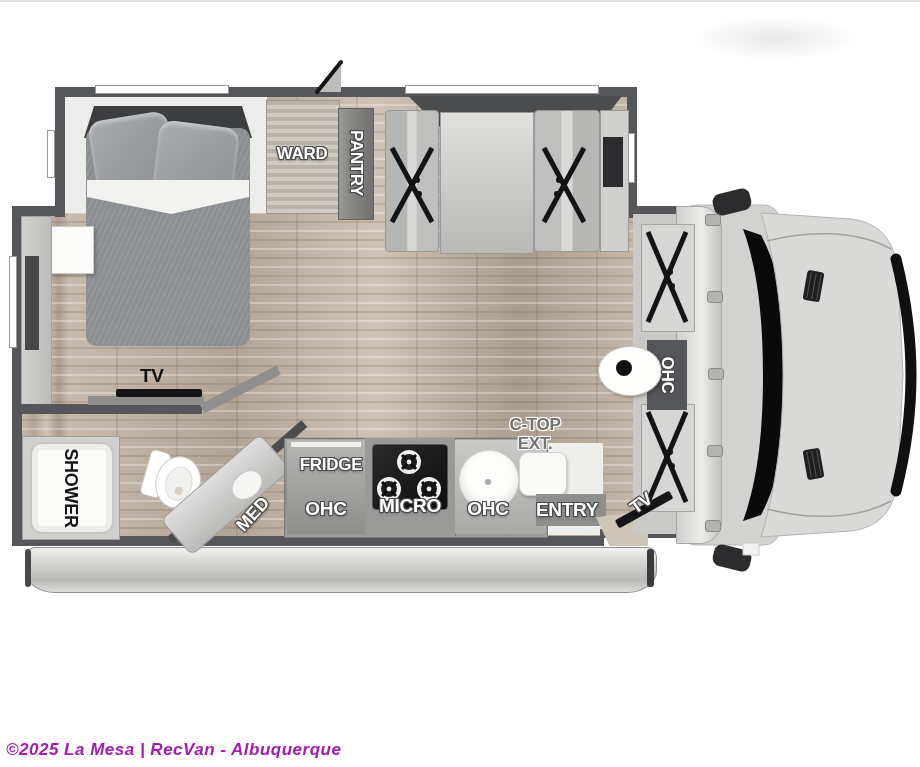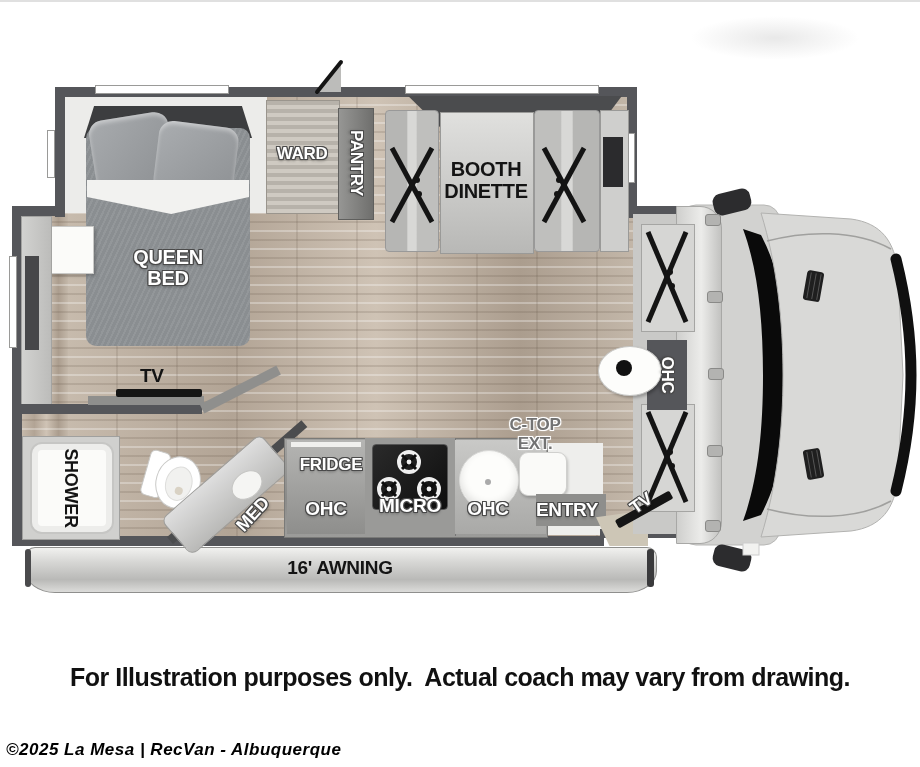--- a/index.html
+++ b/index.html
@@ -17,38 +17,37 @@
   .lw{color:#fff;text-shadow:-1px 0 #4a4a4a,1px 0 #4a4a4a,0 -1px #4a4a4a,0 1px #4a4a4a,
       -1px -1px #4a4a4a,1px 1px #4a4a4a,1px -1px #4a4a4a,-1px 1px #4a4a4a,0 2px 3px rgba(0,0,0,.35);}
   .lb{color:#141414;}
   .lg{color:#737373;text-shadow:0 0 3px #fff,1px 1px 0 #fff,-1px -1px 0 #fff,1px -1px 0 #fff,-1px 1px 0 #fff;}
   .ctr{text-align:center;}
   svg{position:absolute;overflow:visible;}
   .clip{position:absolute;width:14px;height:10px;background:#b3b3b1;border:1px solid #8a8a88;border-radius:3px;}
   .caption{position:absolute;left:0;top:663px;width:920px;text-align:center;font-weight:700;
            font-size:25px;letter-spacing:-.5px;color:#111;white-space:pre;}
   .watermark{position:absolute;left:6px;top:740px;font-weight:700;font-style:italic;
-             font-size:17px;letter-spacing:.5px;color:#000000;}
+             font-size:17px;letter-spacing:.5px;color:#a21caf;}
 </style>
 </head>
 <body>
 
 <div class="stage">
 
   <div class="abs" style="left:0;top:0;width:920px;height:2px;background:#e0e0e0;"></div>
   <div class="abs" style="left:690px;top:16px;width:170px;height:44px;background:radial-gradient(ellipse at center,rgba(190,190,190,.35),rgba(190,190,190,0) 70%);"></div>
 
   <div class="wood" style="left:58px;top:94px;width:578px;height:444px;"></div>
   <div class="wood" style="left:20px;top:206px;width:48px;height:332px;"></div>
   <div class="abs" style="left:545px;top:443px;width:58px;height:92px;background:#eeeeec;"></div>
 
   <div class="abs" style="left:25px;top:547px;width:630px;height:44px;background:linear-gradient(180deg,#f1f1ef 0,#d8d8d6 30%,#b9b9b7 72%,#dcdcda 100%);border:1px solid #8f8f8d;border-radius:10px 10px 30px 30px/10px 10px 22px 22px;"></div>
   <div class="abs" style="left:25px;top:549px;width:6px;height:38px;background:#4a4a4c;border-radius:3px;"></div>
   <div class="abs" style="left:647px;top:549px;width:7px;height:38px;background:#3a3a3c;border-radius:3px;"></div>
-  <div class="lbl lb ctr" style="left:25px;top:558px;width:630px;font-size:19px;">16' AWNING</div>
 
   <svg style="left:655px;top:185px;" width="260" height="390" viewBox="0 0 260 390">
     <rect x="25" y="20" width="100" height="340" rx="16" fill="#d2d2d0" stroke="#b7b7b5"></rect>
     <path d="M88,44 C102,82 108,130 108,190 C108,250 102,298 88,336 L106,330 C126,292 134,244 134,190 C134,136 126,88 106,50 Z" fill="#0a0a0a"></path>
     <path d="M106,28 L196,34 C226,38 240,56 243,88 L248,190 L243,292 C240,324 226,342 196,346 L106,352 C122,300 128,244 128,190 C128,136 122,80 106,28 Z" fill="#d9d9d7" stroke="#b2b2b0"></path>
     <path d="M112,56 C150,46 200,44 236,64" fill="none" stroke="#a0a09e" stroke-width="1.5"></path>
     <path d="M112,324 C150,334 200,336 236,316" fill="none" stroke="#a0a09e" stroke-width="1.5"></path>
     <g transform="rotate(10,158,101)">
       <rect x="150" y="86" width="17" height="30" rx="3" fill="#1f1f1f"></rect>
       <path d="M154,88 L154,114 M159,88 L159,114 M164,88 L164,114" stroke="#555" stroke-width="1"></path>
@@ -82,23 +81,20 @@
     <polygon points="3,34 27,34 27,4" fill="#bcbcba"></polygon>
     <line x1="3" y1="34" x2="27" y2="4" stroke="#141414" stroke-width="4" stroke-linecap="round"></line>
   </svg>
 
   <div class="abs" style="left:65px;top:97px;width:202px;height:116px;background:#ececea;"></div>
   <div class="abs" style="left:84px;top:106px;width:168px;height:32px;background:#3c3d3f;clip-path:polygon(6% 0,94% 0,100% 100%,0 100%);"></div>
   <div class="abs" style="left:86px;top:128px;width:164px;height:218px;background:#8a8e91;border-radius:10px;background-image:repeating-linear-gradient(115deg,rgba(255,255,255,.08) 0 2px,rgba(0,0,0,0) 2px 5px);"></div>
   <div class="abs" style="left:92px;top:116px;width:80px;height:70px;background:linear-gradient(135deg,#a8abae,#8d9093);border-radius:14px;transform:rotate(-9deg);box-shadow:inset 0 3px 4px rgba(255,255,255,.4);"></div>
   <div class="abs" style="left:156px;top:124px;width:80px;height:72px;background:linear-gradient(135deg,#aaadb0,#8d9093);border-radius:14px;transform:rotate(7deg);box-shadow:inset 0 3px 4px rgba(255,255,255,.4);"></div>
   <div class="abs" style="left:87px;top:180px;width:162px;height:34px;background:#f2f2f0;clip-path:polygon(0 0,100% 0,100% 50%,52% 100%,0 50%);"></div>
-  <div class="lbl lw ctr" style="left:98px;top:247px;width:140px;font-size:20px;">
-    <span>QUEEN</span><br><span>BED</span>
-  </div>
   <div class="abs" style="left:48px;top:226px;width:44px;height:46px;background:#fbfbf9;border:1px solid #c9c9c7;box-shadow:2px 2px 3px rgba(0,0,0,.2);"></div>
   <div class="abs" style="left:21px;top:216px;width:29px;height:194px;background:linear-gradient(90deg,#d2d2d0,#bcbcba);border:1px solid #a3a3a1;"></div>
   <div class="abs" style="left:25px;top:256px;width:14px;height:94px;background:#474749;"></div>
 
   <div class="wall" style="left:12px;top:404px;width:190px;height:10px;"></div>
   <div class="abs" style="left:88px;top:396px;width:116px;height:9px;background:#8f8f8d;"></div>
   <div class="abs" style="left:202px;top:404px;width:86px;height:10px;background:#8f8f8d;transform:rotate(-27deg);transform-origin:left center;"></div>
   <div class="abs" style="left:116px;top:389px;width:86px;height:8px;background:#151515;border-radius:2px;"></div>
   <div class="lbl lb" style="left:140px;top:366px;font-size:19px;">TV</div>
 
@@ -118,23 +114,20 @@
     <line x1="42" y1="2" x2="2" y2="76" stroke="#141414" stroke-width="5"></line>
     <circle cx="27" cy="34" r="3" fill="#141414"></circle>
       <circle cx="29" cy="48" r="3" fill="#141414"></circle>
   </svg>
   <svg style="left:542px;top:146px;" width="44" height="78" viewBox="0 0 44 78">
     <line x1="2" y1="2" x2="42" y2="76" stroke="#141414" stroke-width="5"></line>
     <line x1="42" y1="2" x2="2" y2="76" stroke="#141414" stroke-width="5"></line>
     <circle cx="17" cy="34" r="3" fill="#141414"></circle>
       <circle cx="15" cy="48" r="3" fill="#141414"></circle>
   </svg>
-  <div class="lbl lb ctr" style="left:438px;top:158px;width:96px;font-size:20px;line-height:1.1;">
-    <span>BOOTH</span><br><span>DINETTE</span>
-  </div>
 
   <div class="abs" style="left:22px;top:436px;width:96px;height:102px;background:#d0d0ce;border:1px solid #a0a09e;"></div>
   <div class="abs" style="left:30px;top:442px;width:80px;height:88px;background:#fbfbf9;border:2px solid #c6c6c4;border-radius:12px;box-shadow:inset 0 0 0 6px #ededeb;"></div>
   <div class="lbl lb ctr" style="left:28px;top:478px;width:84px;height:20px;font-size:18px;transform:rotate(90deg);">SHOWER</div>
   <svg style="left:138px;top:444px;" width="70" height="76" viewBox="0 0 70 76">
     <g transform="rotate(16,35,38)">
       <rect x="6" y="12" width="20" height="46" rx="5" fill="#ffffff" stroke="#c9c9c7"></rect>
       <ellipse cx="40" cy="37" rx="22" ry="26" fill="#ffffff" stroke="#c9c9c7"></ellipse>
       <ellipse cx="41" cy="38" rx="13" ry="17" fill="#f1f1ef" stroke="#dddddb"></ellipse>
       <circle cx="43" cy="45" r="4" fill="#d9d2c4"></circle>
@@ -206,16 +199,15 @@
     <circle cx="24" cy="42" r="3" fill="#141414"></circle>
       <circle cx="26" cy="56" r="3" fill="#141414"></circle>
   </svg>
   <div class="abs" style="left:647px;top:340px;width:40px;height:70px;background:#55565a;"></div>
   <div class="lbl lw ctr" style="left:632px;top:366px;width:70px;height:18px;font-size:17px;transform:rotate(90deg);">OHC</div>
   <div class="abs" style="left:598px;top:346px;width:62px;height:48px;background:#fdfdfb;border:1px solid #c5c5c3;border-radius:50%;box-shadow:2px 2px 3px rgba(0,0,0,.25);"></div>
   <div class="abs" style="left:616px;top:360px;width:16px;height:16px;background:#111;border-radius:50%;"></div>
   <div class="abs" style="left:617px;top:520px;width:62px;height:9px;background:#151515;border-radius:2px;transform:rotate(-29deg);transform-origin:left center;"></div>
   <div class="lbl lw" style="left:630px;top:494px;font-size:18px;transform:rotate(-35deg);">TV</div>
 
-  <div class="caption">For Illustration purposes only.  Actual coach may vary from drawing.</div>
   <div class="watermark">©2025 La Mesa | RecVan - Albuquerque</div>
 
 </div>
 
 </body></html>

